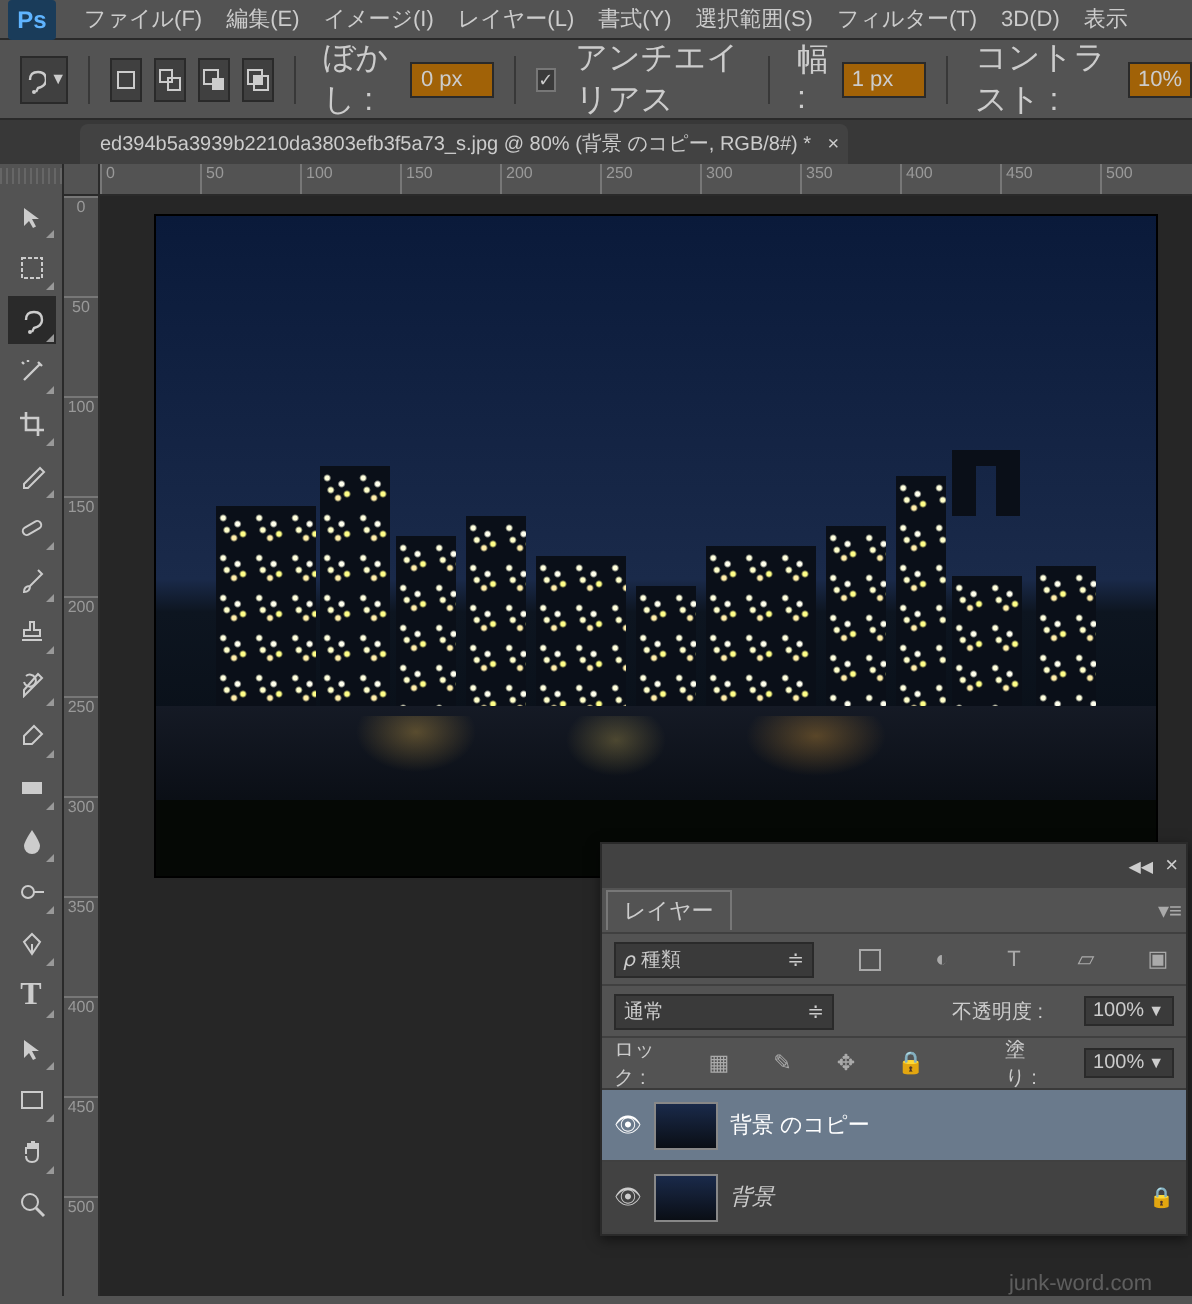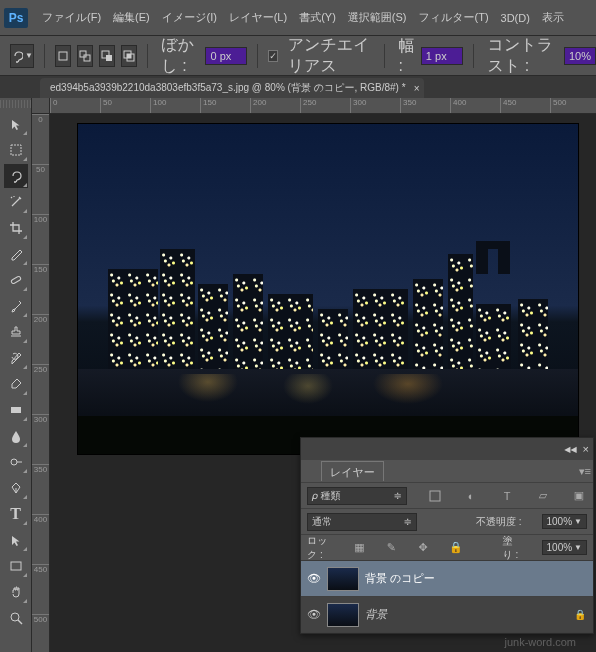--- a/index.html
+++ b/index.html
@@ -1,29 +1,29 @@
 <!DOCTYPE html>
 <html><head>
 <meta charset="utf-8">
 <style>
 * { margin: 0; padding: 0; box-sizing: border-box; font-family: "Hiragino Kaku Gothic Pro", "Meiryo", sans-serif; }
 body { background: #535353; color: #ccc; font-size: 11px; width: 596px; height: 652px; overflow: hidden; position: relative; }
 
 
-.menubar { height: 36px; background: #535353; display: flex; align-items: center; padding-left: 4px; border-bottom: 1px solid #2a2a2a; }
+.menubar { height: 20px; background: #535353; display: flex; align-items: center; padding-left: 4px; border-bottom: 1px solid #2a2a2a; }
 .ps-logo { width: 24px; height: 20px; background: #1a3c5a; color: #5fb4ff; font-weight: bold; font-size: 12px; display: flex; align-items: center; justify-content: center; border-radius: 2px; margin-right: 8px; }
 .menu-item { padding: 0 6px; cursor: default; white-space: nowrap; font-size: 11px; }
 
 
 .optionsbar { height: 40px; background: #535353; display: flex; align-items: center; padding-left: 10px; border-bottom: 1px solid #2a2a2a; gap: 6px; }
 .tool-preset { width: 24px; height: 24px; background: #404040; border: 1px solid #2a2a2a; display: flex; align-items: center; justify-content: center; }
 .chevron-small { font-size: 8px; margin-left: 2px; }
 .optbtn { width: 22px; height: 22px; background: #404040; border: 1px solid #2a2a2a; display: flex; align-items: center; justify-content: center; }
 .opt-label { font-size: 16px; margin-left: 4px; }
-.opt-input { width: 42px; height: 18px; background: #4c1d95; border: 1px solid #2a2a2a; color: #ccc; font-size: 11px; padding: 0 4px; }
+.opt-input { width: 42px; height: 18px; background: #a16207; border: 1px solid #2a2a2a; color: #ccc; font-size: 11px; padding: 0 4px; }
 .checkbox { width: 12px; height: 12px; background: #3a3a3a; border: 1px solid #777; display: inline-flex; align-items: center; justify-content: center; font-size: 9px; color: #ccc; }
 .optsep { width: 1px; height: 24px; background: #383838; margin: 0 4px; }
 
 
 .tabstrip { height: 22px; background: #383838; display: flex; align-items: flex-end; padding-left: 40px; }
 .doctab { height: 20px; background: #424242; padding: 0 18px 0 10px; display: flex; align-items: center; font-size: 10px; color: #ccc; border-top-left-radius: 4px; border-top-right-radius: 4px; position: relative; }
 .doctab .close { position: absolute; right: 4px; font-size: 10px; }
 
 
 .main { display: flex; height: calc(100% - 86px); }
@@ -73,21 +73,21 @@
 .reflections { position: absolute; bottom: 40px; left: 50px; right: 50px; height: 40px; background: 
   radial-gradient(ellipse 30px 20px at 20% 20%, rgba(255,200,80,0.3), transparent),
   radial-gradient(ellipse 25px 18px at 45% 30%, rgba(255,220,100,0.25), transparent),
   radial-gradient(ellipse 35px 20px at 70% 25%, rgba(255,180,60,0.3), transparent); }
 .bushes { position: absolute; bottom: 0; left: 0; right: 0; height: 38px; background: #050805; }
 
 
 .layers-panel { position: absolute; right: 2px; bottom: 30px; width: 294px; background: #535353; border: 1px solid #2a2a2a; box-shadow: 0 2px 6px rgba(0,0,0,0.5); }
 .panel-header { height: 22px; background: #424242; display: flex; align-items: center; justify-content: flex-end; padding: 0 4px; gap: 6px; font-size: 11px; }
 .panel-header .collapse { font-size: 8px; }
-.panel-tabs { height: 22px; display: flex; align-items: center; padding-left: 20px; background: #535353; }
+.panel-tabs { height: 22px; display: flex; align-items: center; padding-left: 2px; background: #535353; }
 .panel-tab { padding: 0 8px; font-size: 11px; border-top: 1px solid #777; border-left: 1px solid #777; border-right: 1px solid #777; height: 20px; line-height: 20px; background: #535353; }
 .panel-row { height: 26px; display: flex; align-items: center; padding: 0 6px; gap: 20px; border-top: 1px solid #404040; }
 .panel-select { flex: 1; height: 18px; background: #3a3a3a; border: 1px solid #2a2a2a; display: flex; align-items: center; padding: 0 4px; font-size: 10px; justify-content: space-between; }
 .panel-icon { width: 16px; height: 16px; display: flex; align-items: center; justify-content: center; font-size: 11px; color: #aaa; }
 .panel-label-sm { font-size: 10px; }
 .panel-val { background: #3a3a3a; padding: 1px 4px; font-size: 10px; border: 1px solid #2a2a2a; display: flex; align-items: center; gap: 2px; }
 .layers-list { max-height: 90px; overflow: hidden; border-top: 1px solid #3a3a3a; }
 .layer { height: 36px; display: flex; align-items: center; gap: 6px; padding: 0 6px; border-bottom: 1px solid #404040; background: #424242; }
 .layer.selected { background: #6a7a8c; color: #fff; }
 .layer-eye { width: 14px; text-align: center; font-size: 11px; }

